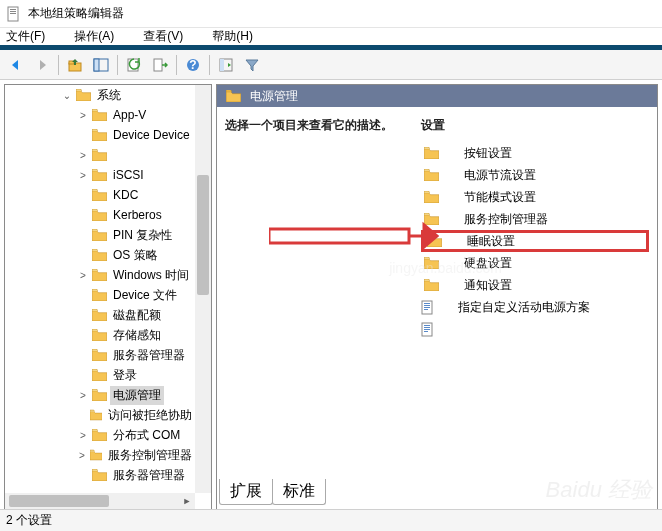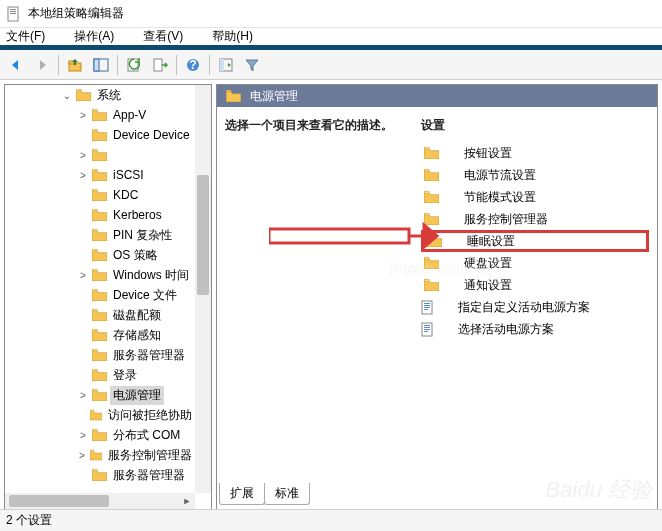--- a/index.html
+++ b/index.html
@@ -30,21 +30,21 @@
 .right-header { background: #6b7a99; color: #fff; height: 22px; display: flex; align-items: center; padding: 0 6px; gap: 6px; }
 .right-body { flex: 1; display: flex; padding: 10px 8px 0 8px; }
 .desc-col { width: 196px; }
 .settings-col { flex: 1; }
 .col-title { margin-bottom: 8px; color: #222; font-weight: bold; }
 .setting-item { display: flex; align-items: center; height: 22px; gap: 22px; }
 .setting-item.boxed { border: 3px solid #d93a3a; padding: 0 4px 0 0; }
 .policy-icon { width: 15px; height: 15px; }
 .arrow-annot { position: absolute; left: 52px; top: 136px; width: 170px; height: 30px; pointer-events: none; }
 .tabs { position: absolute; left: 220px; bottom: 26px; display: flex; align-items: flex-end; }
-.tab { border: 1px solid #aaa; border-top: none; padding: 2px 10px; background: #fff; font-size: 12px; border-radius: 0 0 3px 3px; margin-left:-1px;}
+.tab { border: 1px solid #aaa; border-top: none; padding: 2px 10px; background: #fff; font-size: 16px; border-radius: 0 0 3px 3px; margin-left:-1px;}
 .tab.active { background: #fff; }
 .statusbar { position: absolute; left: 0; right: 0; bottom: 0; height: 22px; display: flex; align-items: center; padding: 0 6px; border-top: 1px solid #d0d0d0; background: #f5f5f5; margin-top: 8px; }
 .watermark { position: absolute; right: 10px; bottom: 26px; color: #e0e0e0; font-size: 22px; font-style: italic; pointer-events: none; opacity:.45}
 .watermark2 { position: absolute; right: 160px; top: 260px; color: #e8e8e8; font-size: 14px; pointer-events: none; opacity:.4}
 </style>
 </head>
 <body>
 
 <div class="titlebar">
   <svg class="app-icon" viewBox="0 0 16 16">
@@ -371,21 +371,20 @@
               <span>指定自定义活动电源方案</span>
             </div>
             <div class="setting-item">
               <svg class="policy-icon" viewBox="0 0 15 15">
                 <rect x="1" y="1" width="10" height="13" fill="#fff" stroke="#888"></rect>
                 <rect x="3" y="3" width="6" height="1" fill="#5a8ac8"></rect>
                 <rect x="3" y="5" width="6" height="1" fill="#5a8ac8"></rect>
                 <rect x="3" y="7" width="6" height="1" fill="#5a8ac8"></rect>
                 <rect x="3" y="9" width="4" height="1" fill="#5a8ac8"></rect>
               </svg>
-              <span>选择活动电源方案</span>
             </div>
           </div>
       </div>
     </div>
     <svg class="arrow-annot" viewBox="0 0 170 30">
         <rect x="0" y="8" width="140" height="14" fill="none" stroke="#d93a3a" stroke-width="3"></rect>
         <path d="M140 15 L168 15 M155 4 L168 15 L155 26 Z" fill="#d93a3a" stroke="#d93a3a" stroke-width="3"></path>
       </svg>
   </div>
 </div>

